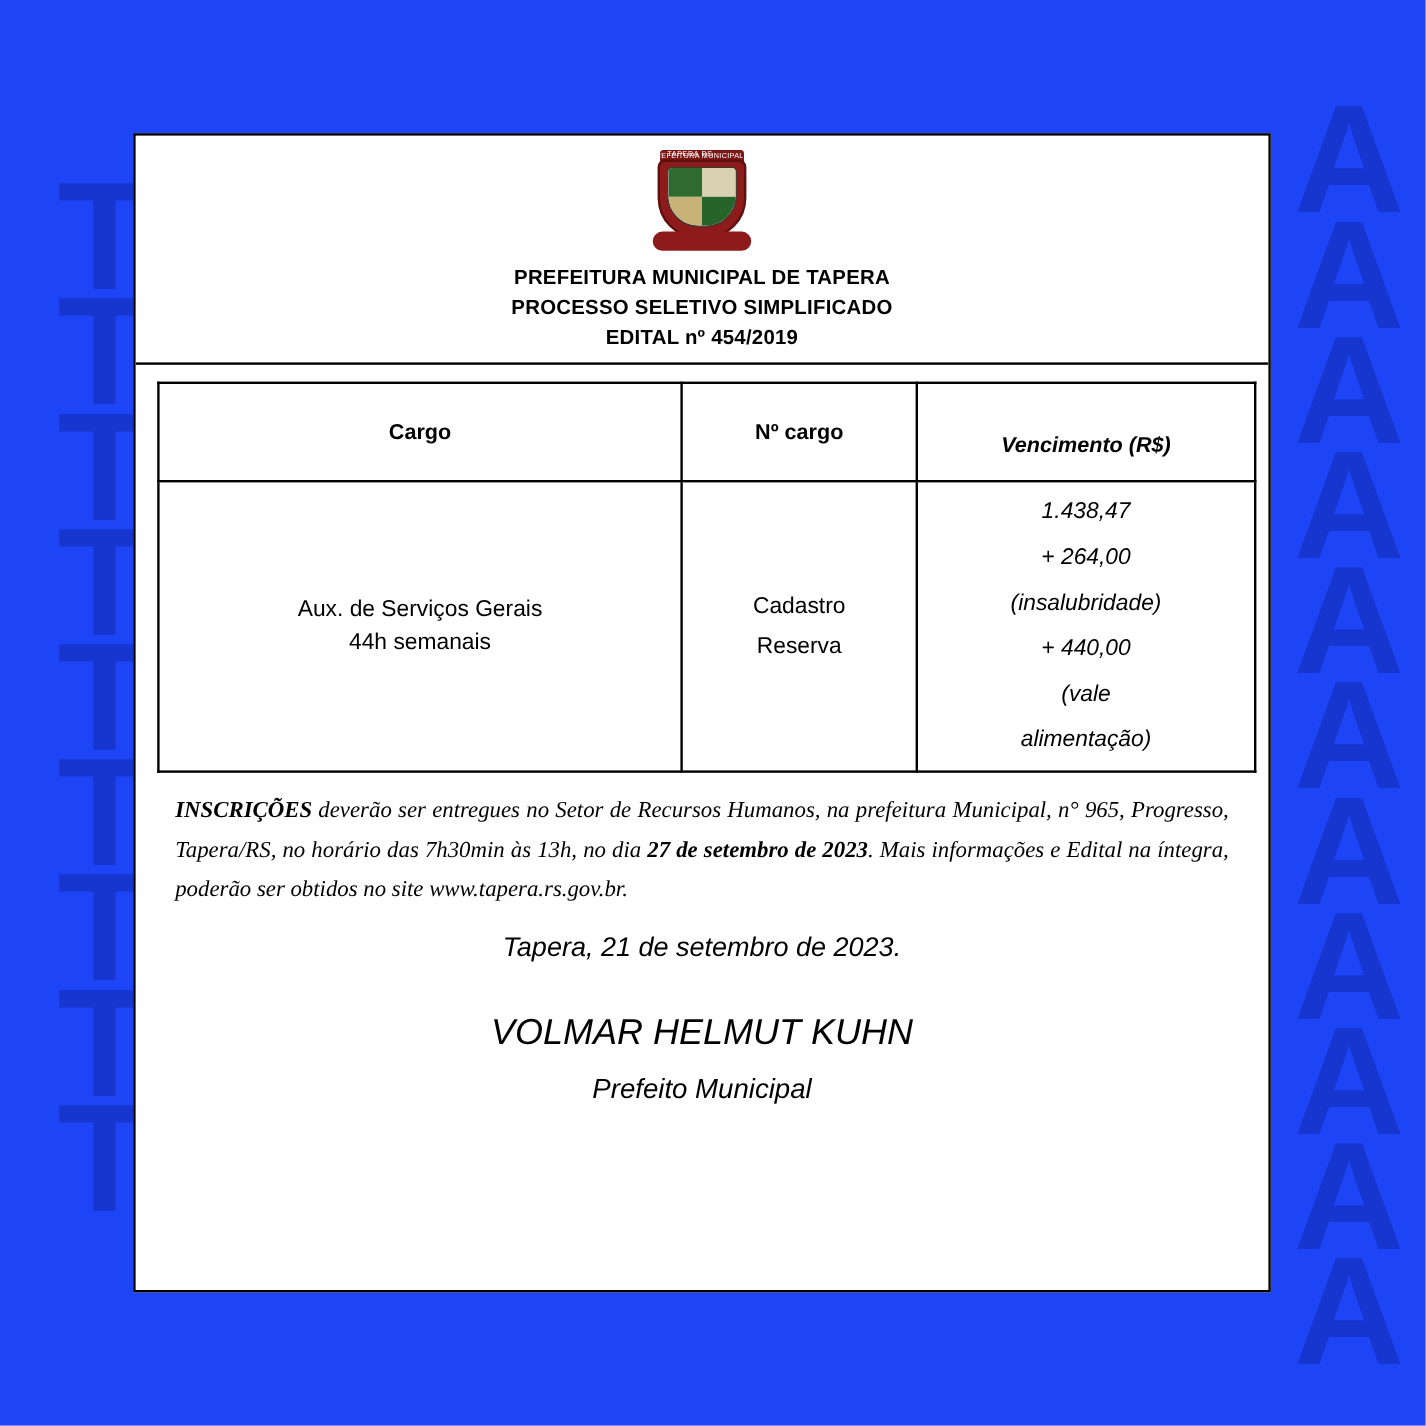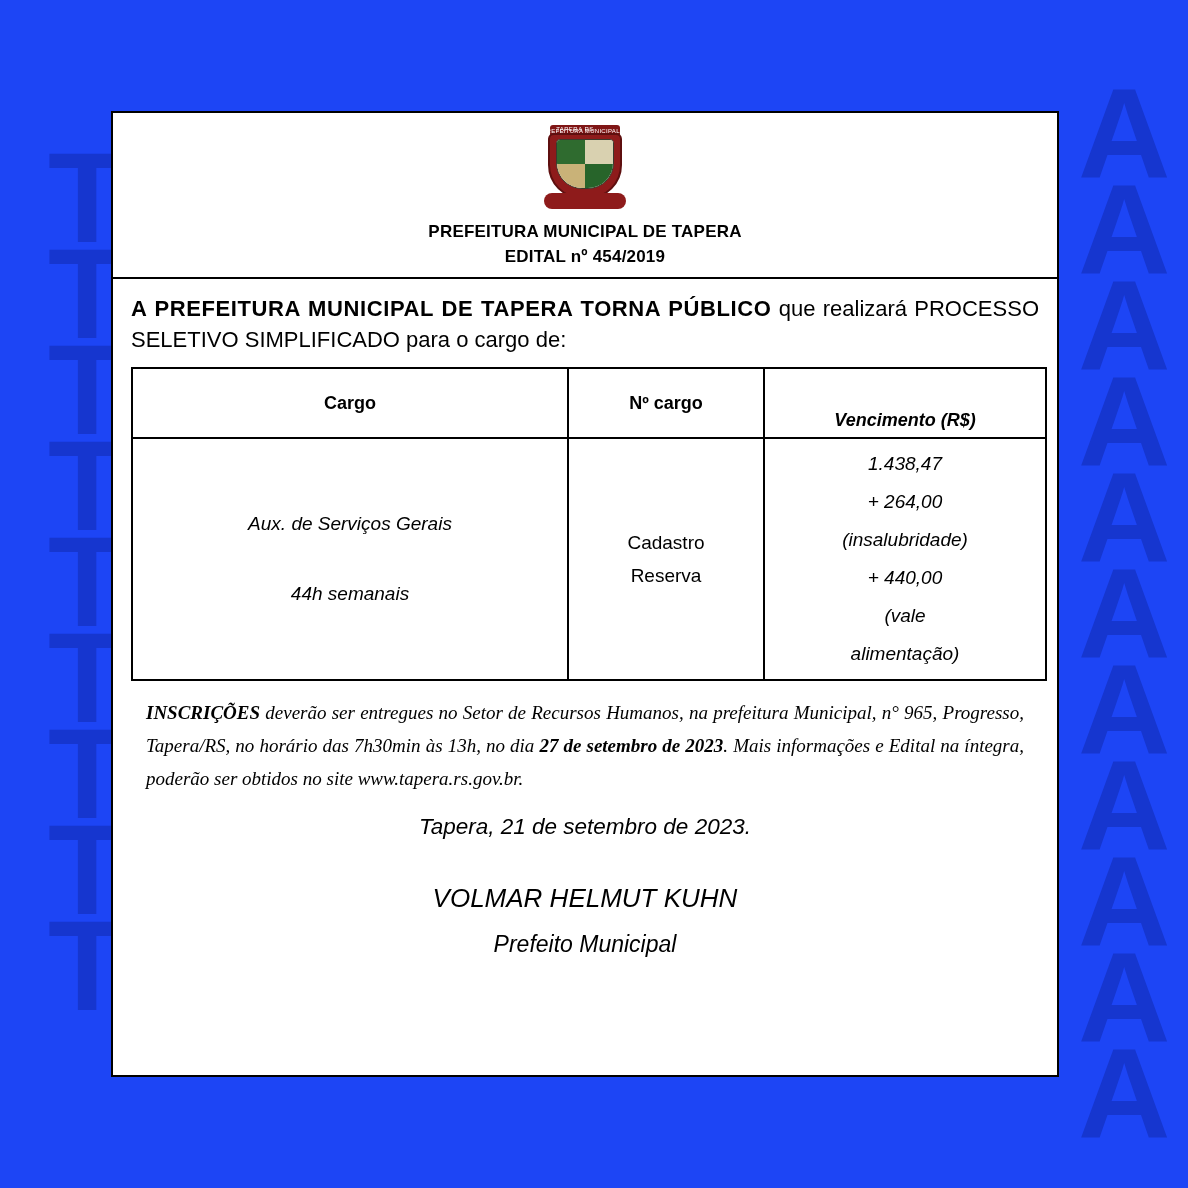--- a/index.html
+++ b/index.html
@@ -181,32 +181,31 @@
     color: #000;
   }
   table.vagas th {
     font-size: 18px;
     font-weight: bold;
     height: 62px;
     padding: 0 4px;
   }
   table.vagas th.venc {
     vertical-align: bottom;
-    padding-bottom: 6px;
+    padding-bottom: 18px;
     font-style: italic;
     font-size: 18px;
   }
   table.vagas td {
     font-size: 19px;
     height: 228px;
     padding: 6px 4px;
   }
   td.cargo {
-    font-style: italic;
-    line-height: 70px;
+    line-height: 28px;
   }
   td.vagas-n {
     font-size: 23px;
     line-height: 33px;
   }
   td.venc-val {
     font-style: italic;
     font-size: 23px;
     line-height: 38px;
   }
@@ -225,21 +224,21 @@
     text-align: center;
     font-style: italic;
     font-size: 22.5px;
     line-height: 33px;
     color: #000;
     margin: 12px;
   }
   .sig {
     text-align: center;
     font-style: italic;
-    font-size: 26px;
+    font-size: 30px;
     line-height: 34px;
     color: #000;
     margin: 38px 0 0 0;
   }
   .sig-sub {
     text-align: center;
     font-style: italic;
     font-size: 23px;
     color: #000;
     margin: 16px;
@@ -263,26 +262,26 @@
       <div class="shield-inner">
         <div class="q q1"></div>
         <div class="q q2"></div>
         <div class="q q3"></div>
         <div class="q q4"></div>
       </div>
       <div class="banner-bottom"></div>
       <div class="banner-bottom-txt">PREFEITURA MUNICIPAL</div>
     </div>
     <div class="header-line">PREFEITURA MUNICIPAL DE TAPERA</div>
+    <div class="header-line">PROCESSO SELETIVO SIMPLIFICADO</div>
     <div class="header-line">EDITAL nº 454/2019</div>
   </div>
 
   <div class="body-block">
 
-    <p class="intro"><span class="strong">A PREFEITURA MUNICIPAL DE TAPERA TORNA PÚBLICO</span><span> que realizará PROCESSO SELETIVO SIMPLIFICADO para o cargo de:</span></p>
 
     <table class="vagas">
       <colgroup>
         <col style="width:436px">
         <col style="width:196px">
         <col style="width:282px">
       </colgroup>
       <thead>
         <tr>
           <th>Cargo</th>

